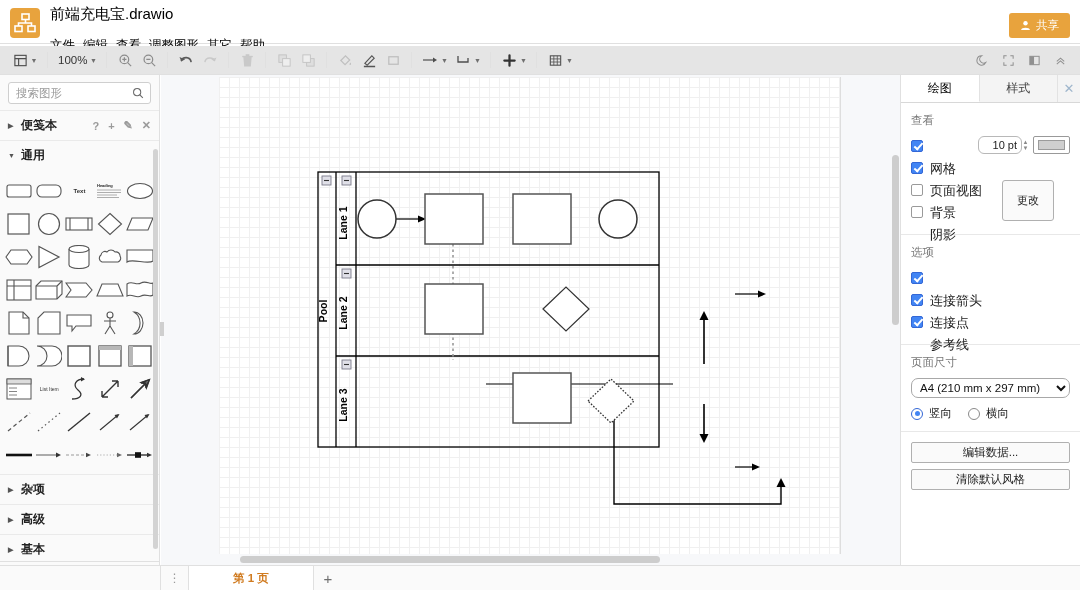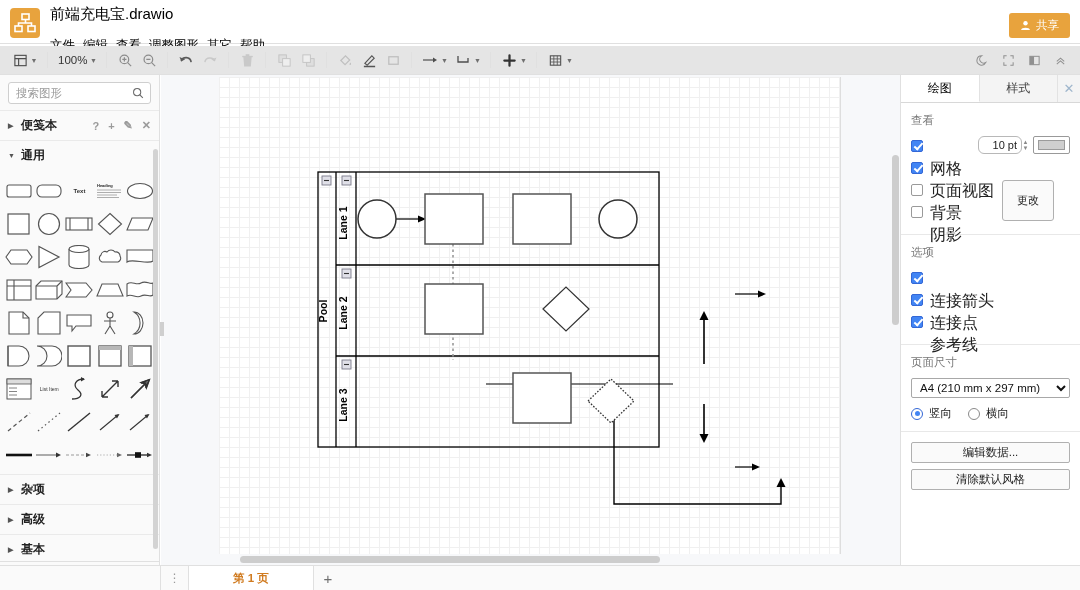--- a/index.html
+++ b/index.html
@@ -178,21 +178,21 @@
     background: #fff; margin-right: 7px; cursor: pointer; flex: none;
   }
   .cbx.on {
     background: #4285f4; border-color: #3367d6; position: relative;
   }
   .cbx.on::after {
     content: ""; position: absolute; left: 3.5px; top: 0.5px;
     width: 3px; height: 7px; border: solid #fff;
     border-width: 0 2px 2px 0; transform: rotate(42deg);
   }
-  .rp-label { font-size: 16px; color: #222; margin-top: 47px; }
+  .rp-label { font-size: 13px; color: #222; margin-top: 47px; }
   .grid-size-box {
     position: absolute; right: 48px; top: 0; width: 44px; height: 18px;
     border: 1px solid #b8b8b8; border-radius: 6px; background: #fff;
     font-size: 11px; color: #222; text-align: right; padding: 1px 4px;
     display: flex; align-items: center; justify-content: flex-end;
   }
   .spinner {
     position: absolute; right: 40px; top: 0; width: 9px; height: 18px;
     display: flex; flex-direction: column; justify-content: center;
     align-items: center; color: #888; font-size: 6px; line-height: 6px;
@@ -208,21 +208,21 @@
     border: 1px solid #9b9b9b;
   }
   .btn-sm {
     position: absolute; right: 16px; top: 0px; padding: 12px 14px;
     border: 1px solid #b0b0b0; border-radius: 3px; background: #fafafa;
     font-size: 11px; color: #222; cursor: pointer;
     font-family: "Liberation Sans", sans-serif;
   }
   .rp-select {
     width: 100%; height: 20px; font-size: 11.5px; padding: 1px 4px;
-    border: 1px solid #a8a8a8; border-radius: 2px; background: #fff;
+    border: 1px solid #a8a8a8; border-radius: 7px; background: #fff;
     color: #111; font-family: "Liberation Sans", sans-serif;
   }
   .radio-row { display: flex; align-items: center; gap: 6px; margin-top: 8px; }
   .radio {
     width: 12px; height: 12px; border: 1px solid #8a8a8a; border-radius: 50%;
     background: #fff; cursor: pointer; flex: none; position: relative;
   }
   .radio.on { border-color: #3367d6; }
   .radio.on::after {
     content: ""; position: absolute; left: 2.5px; top: 2.5px;

